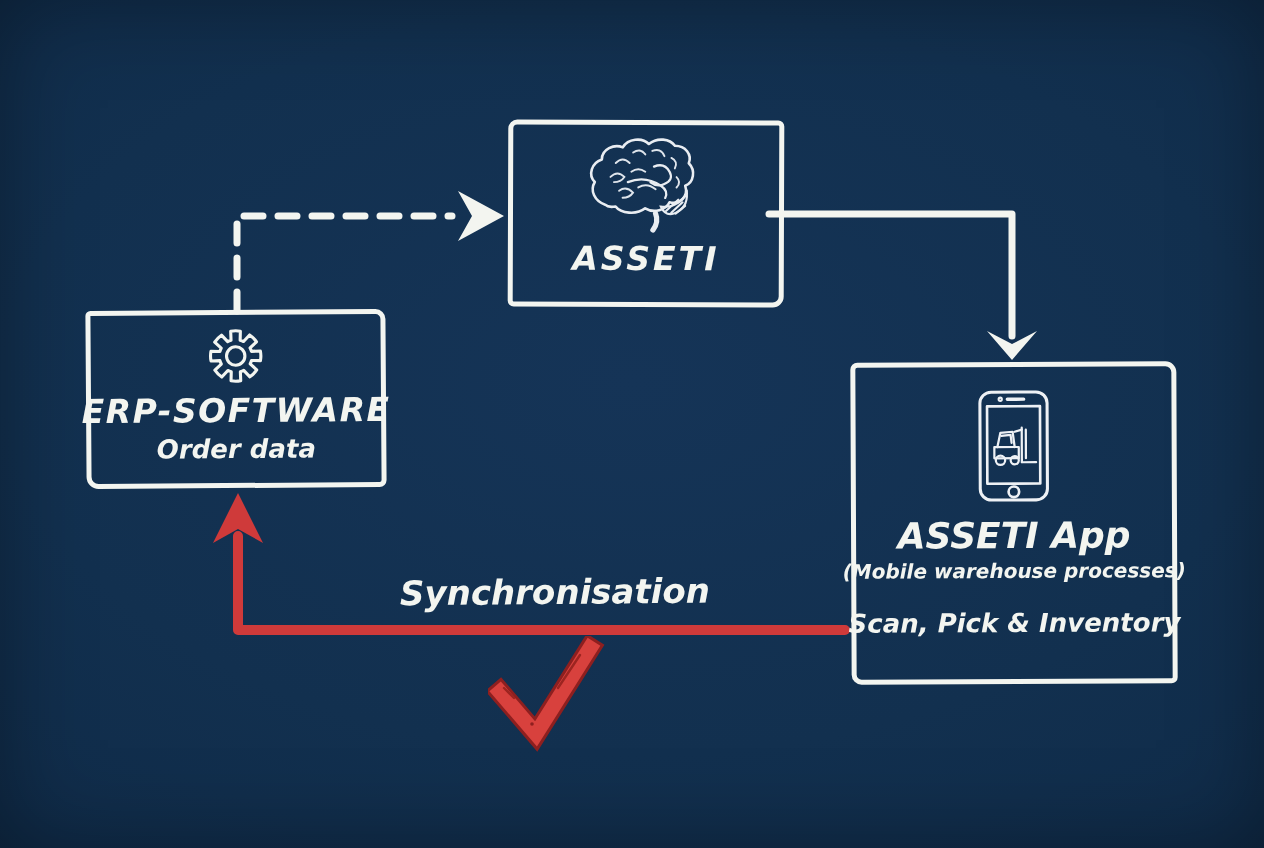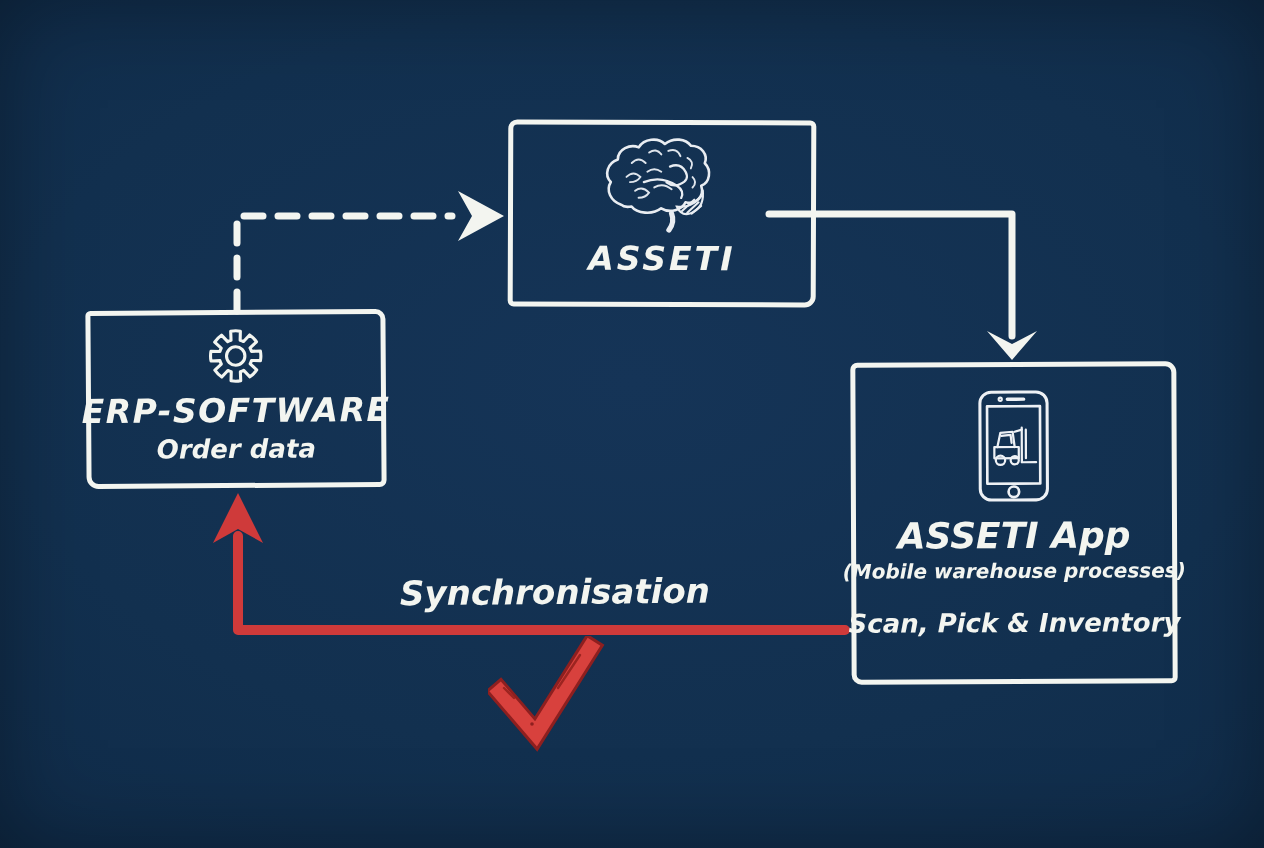--- a/index.html
+++ b/index.html
@@ -30,21 +30,21 @@
     align-items: center;
     color: #f3f5f0;
     text-align: center;
   }
   .node-erp {
     left: 86px; top: 310px; width: 300px; height: 178px;
     border-radius: 5px 10px 7px 12px;
     transform: rotate(-0.4deg);
   }
   .node-asseti {
-    left: 508px; top: 120px; width: 308px; height: 187px;
+    left: 508px; top: 120px; width: 276px; height: 187px;
     border-radius: 9px 6px 11px 6px;
     transform: rotate(0.2deg);
   }
   .node-app {
     left: 851px; top: 362px; width: 326px; height: 322px;
     border-radius: 7px 11px 6px 10px;
     transform: rotate(-0.25deg);
   }
   .hand {
     font-style: italic;

